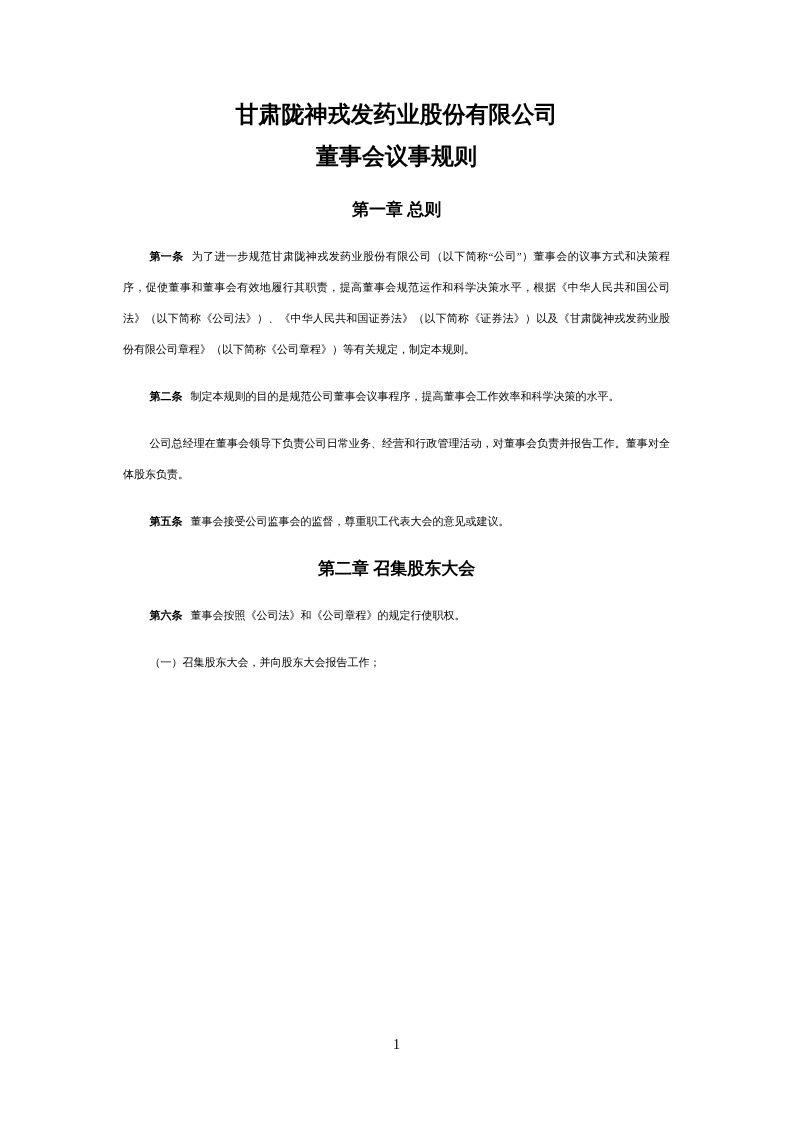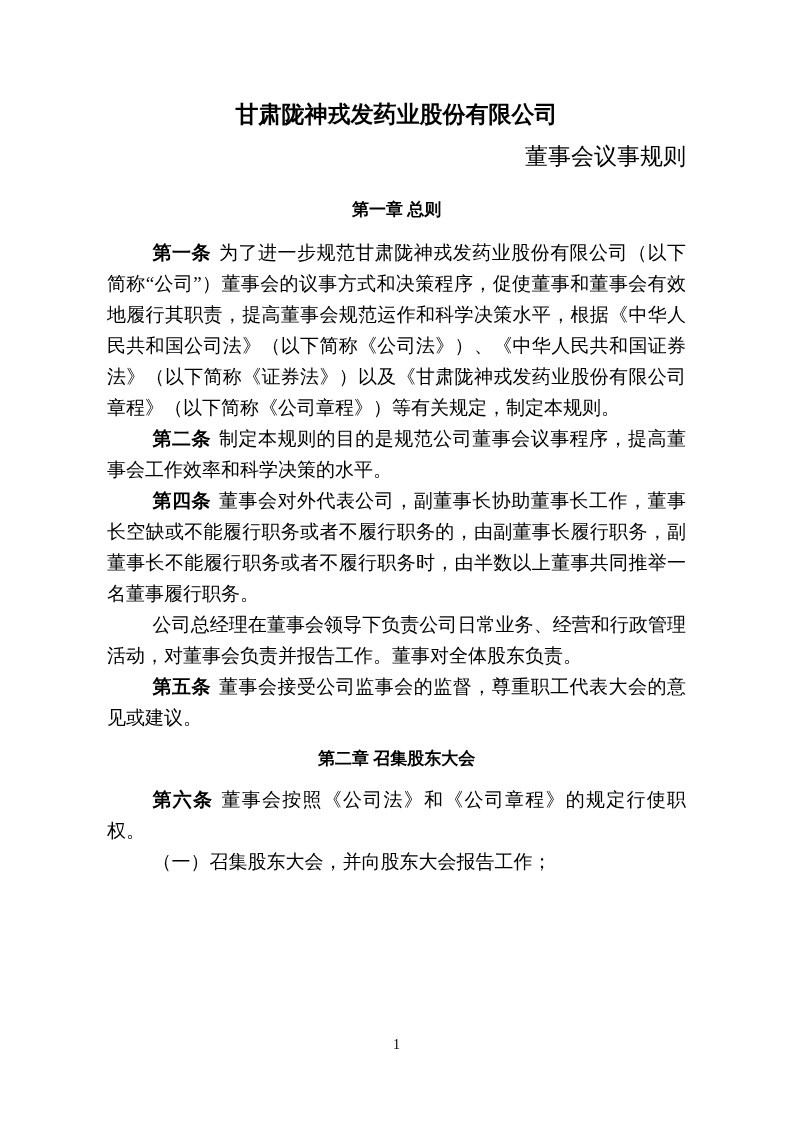--- a/index.html
+++ b/index.html
@@ -27,41 +27,41 @@
   .title {
     font-size: 23px;
     line-height: 26px;
     font-weight: bold;
     text-align: center;
     margin: 0;
   }
   .subtitle {
     font-size: 23px;
     line-height: 26px;
-    font-weight: normal;
-    text-align: right;
+    font-weight: bold;
+    text-align: center;
     margin: 16px 0 0 0;
   }
   .chapter {
     font-size: 17px;
     line-height: 31px;
     font-weight: bold;
     text-align: center;
     margin: 10px 0;
   }
   .chapter.first {
     margin-top: 24px;
     margin-bottom: 12px;
   }
   .para {
-    font-size: 19px;
+    font-size: 11px;
     line-height: 31px;
     text-align: justify;
     text-indent: 2.4em;
-    margin: 0;
+    margin: 16px;
   }
   .article-label {
     font-weight: bold;
     padding-right: 8px;
   }
   .page-number {
     position: absolute;
     top: 1036px;
     left: 0;
     width: 100%;
@@ -79,21 +79,20 @@
     <h1 class="title">甘肃陇神戎发药业股份有限公司</h1>
     <h1 class="subtitle">董事会议事规则</h1>
 
     <h2 class="chapter first">第一章 总则</h2>
 
     <p class="para"><span class="article-label">第一条</span><span>为了进一步规范甘肃陇神戎发药业股份有限公司（以下简称“公司”）董事会的议事方式和决策程序，促使董事和董事会有效地履行其职责，提高董事会规范运作和科学决策水平，根据《中华人民共和国公司法》（以下简称《公司法》）、《中华人民共和国证券法》（以下简称《证券法》）以及《甘肃陇神戎发药业股份有限公司章程》（以下简称《公司章程》）等有关规定，制定本规则。</span></p>
 
     <p class="para"><span class="article-label">第二条</span><span>制定本规则的目的是规范公司董事会议事程序，提高董事会工作效率和科学决策的水平。</span></p>
 
 
-    <p class="para"><span class="article-label">第四条</span><span>董事会对外代表公司，副董事长协助董事长工作，董事长空缺或不能履行职务或者不履行职务的，由副董事长履行职务，副董事长不能履行职务或者不履行职务时，由半数以上董事共同推举一名董事履行职务。</span></p>
 
     <p class="para"><span>公司总经理在董事会领导下负责公司日常业务、经营和行政管理活动，对董事会负责并报告工作。董事对全体股东负责。</span></p>
 
     <p class="para"><span class="article-label">第五条</span><span>董事会接受公司监事会的监督，尊重职工代表大会的意见或建议。</span></p>
 
     <h2 class="chapter">第二章 召集股东大会</h2>
 
     <p class="para"><span class="article-label">第六条</span><span>董事会按照《公司法》和《公司章程》的规定行使职权。</span></p>
 
 

